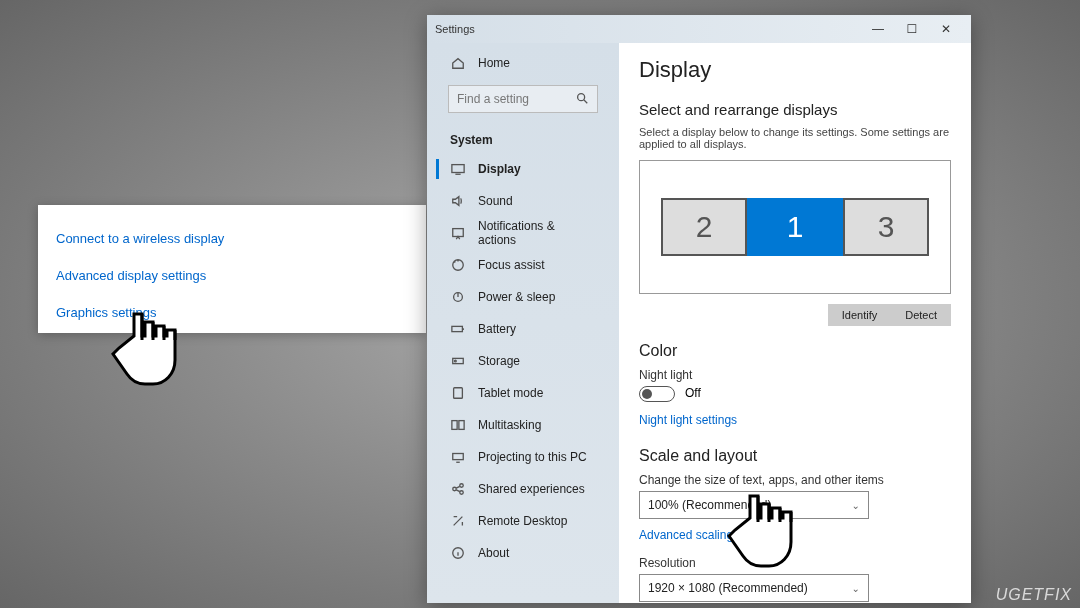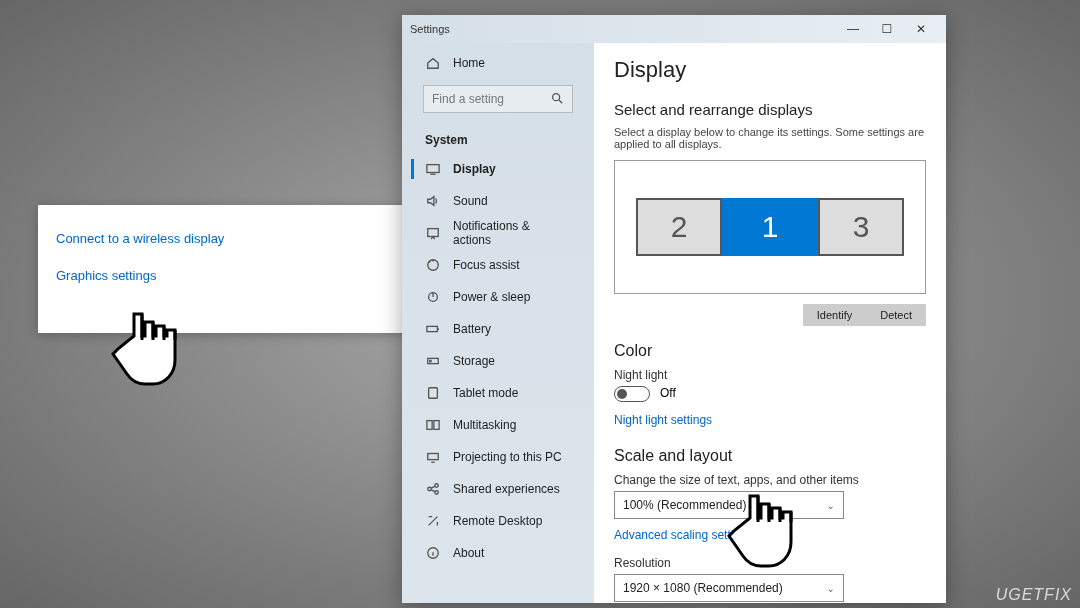--- a/index.html
+++ b/index.html
@@ -9,21 +9,21 @@
 
 
 .card {
   position: absolute; left: 38px; top: 205px; width: 388px; height: 128px;
   background: #fff; box-shadow: 0 2px 10px rgba(0,0,0,0.25); padding: 18px 18px;
 }
 .card a { display: block; color: #0066cc; font-size: 13px; margin: 8px 0 22px; cursor: pointer; }
 
 
 .win {
-  position: absolute; left: 402px; top: 15px; width: 544px; height: 588px;
+  position: absolute; left: 427px; top: 15px; width: 544px; height: 588px;
   background: #fde047; box-shadow: 0 4px 20px rgba(0,0,0,0.35);
 }
 .titlebar {
   height: 28px; display: flex; align-items: center; padding: 0 8px;
   background: linear-gradient(to right, #d5dfe8, #e8eef3);
   font-size: 11px; color: #333;
 }
 .titlebar .spacer { flex: 1; }
 .winbtn { width: 34px; height: 20px; display: flex; align-items: center; justify-content: center; font-size: 12px; color: #333; }
 
@@ -83,20 +83,21 @@
 .watermark { position: absolute; right: 8px; bottom: 4px; font-size: 16px; color: #fff; opacity: 0.75; font-weight: 300; letter-spacing: 1px; font-style: italic;}
 svg.iconsvg { width: 14px; height: 14px; stroke: #555; fill: none; stroke-width: 1.5; }
 </style>
 </head>
 <body>
 
 <div class="bg"></div>
 
 <div class="card">
   <a>Connect to a wireless display</a>
+  <a>Advanced display settings</a>
   <a>Graphics settings</a>
 </div>
 
 <div class="win">
   <div class="titlebar">
     <span>Settings</span>
     <span class="spacer"></span>
     <div class="winbtn">—</div>
     <div class="winbtn">☐</div>
     <div class="winbtn">✕</div>

